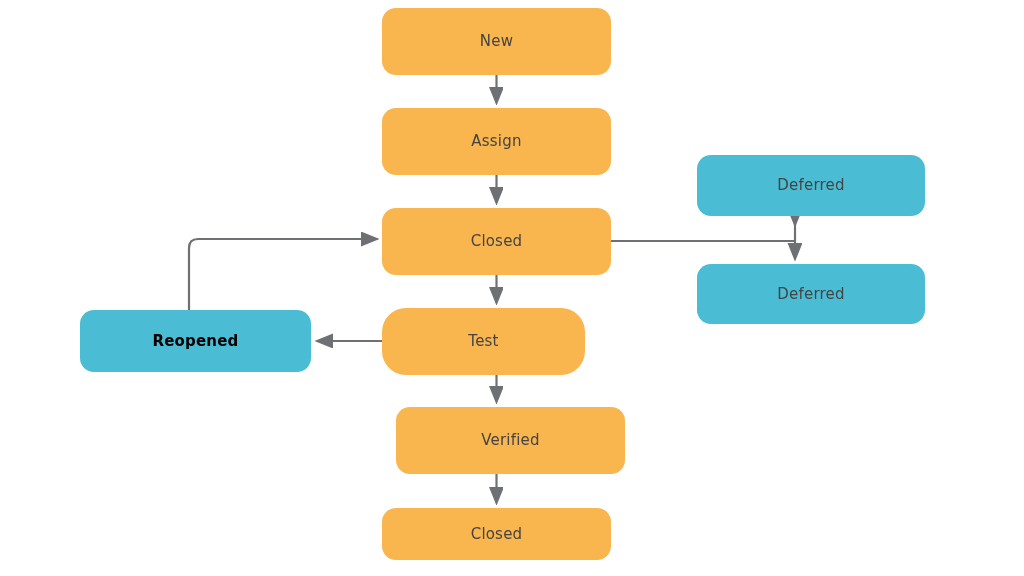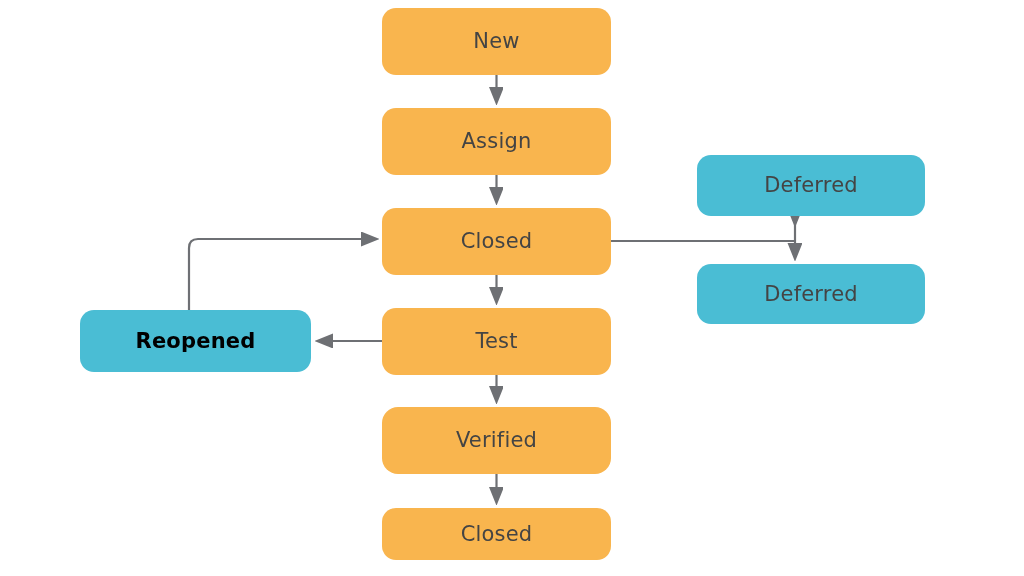--- a/index.html
+++ b/index.html
@@ -18,35 +18,35 @@
   .node {
     position: absolute;
     display: flex;
     align-items: center;
     justify-content: center;
     border-radius: 14px;
     box-sizing: border-box;
     user-select: none;
   }
   .node .node-label {
-    font-size: 21px;
+    font-size: 15px;
     font-weight: 400;
     letter-spacing: 0.2px;
     line-height: 1;
     white-space: nowrap;
   }
   .node.state-orange { background: #f9b54e; }
   .node.state-teal   { background: #4abdd4; }
 
   
   #node-new      { left: 382px; top: 8px;   width: 229px; height: 67px; }
   #node-assign   { left: 382px; top: 108px; width: 229px; height: 67px; }
   #node-active   { left: 382px; top: 208px; width: 229px; height: 67px; }
-  #node-test     { left: 382px; top: 308px; width: 229px; height: 67px; }
-  #node-verified { left: 382px; top: 407px; width: 229px; height: 67px; border-radius: 16px; }
+  #node-test     { left: 382px; top: 308px; width: 203px; height: 67px; border-radius: 24px; }
+  #node-verified { left: 396px; top: 407px; width: 229px; height: 67px; }
   #node-closed   { left: 382px; top: 508px; width: 229px; height: 52px; }
   #node-rejected { left: 697px; top: 155px; width: 228px; height: 61px; }
   #node-deferred { left: 697px; top: 264px; width: 228px; height: 60px; }
   #node-reopened { left: 80px;  top: 310px; width: 231px; height: 62px; }
 
   #edges {
     position: absolute;
     left: 0;
     top: 0;
     width: 1024px;

